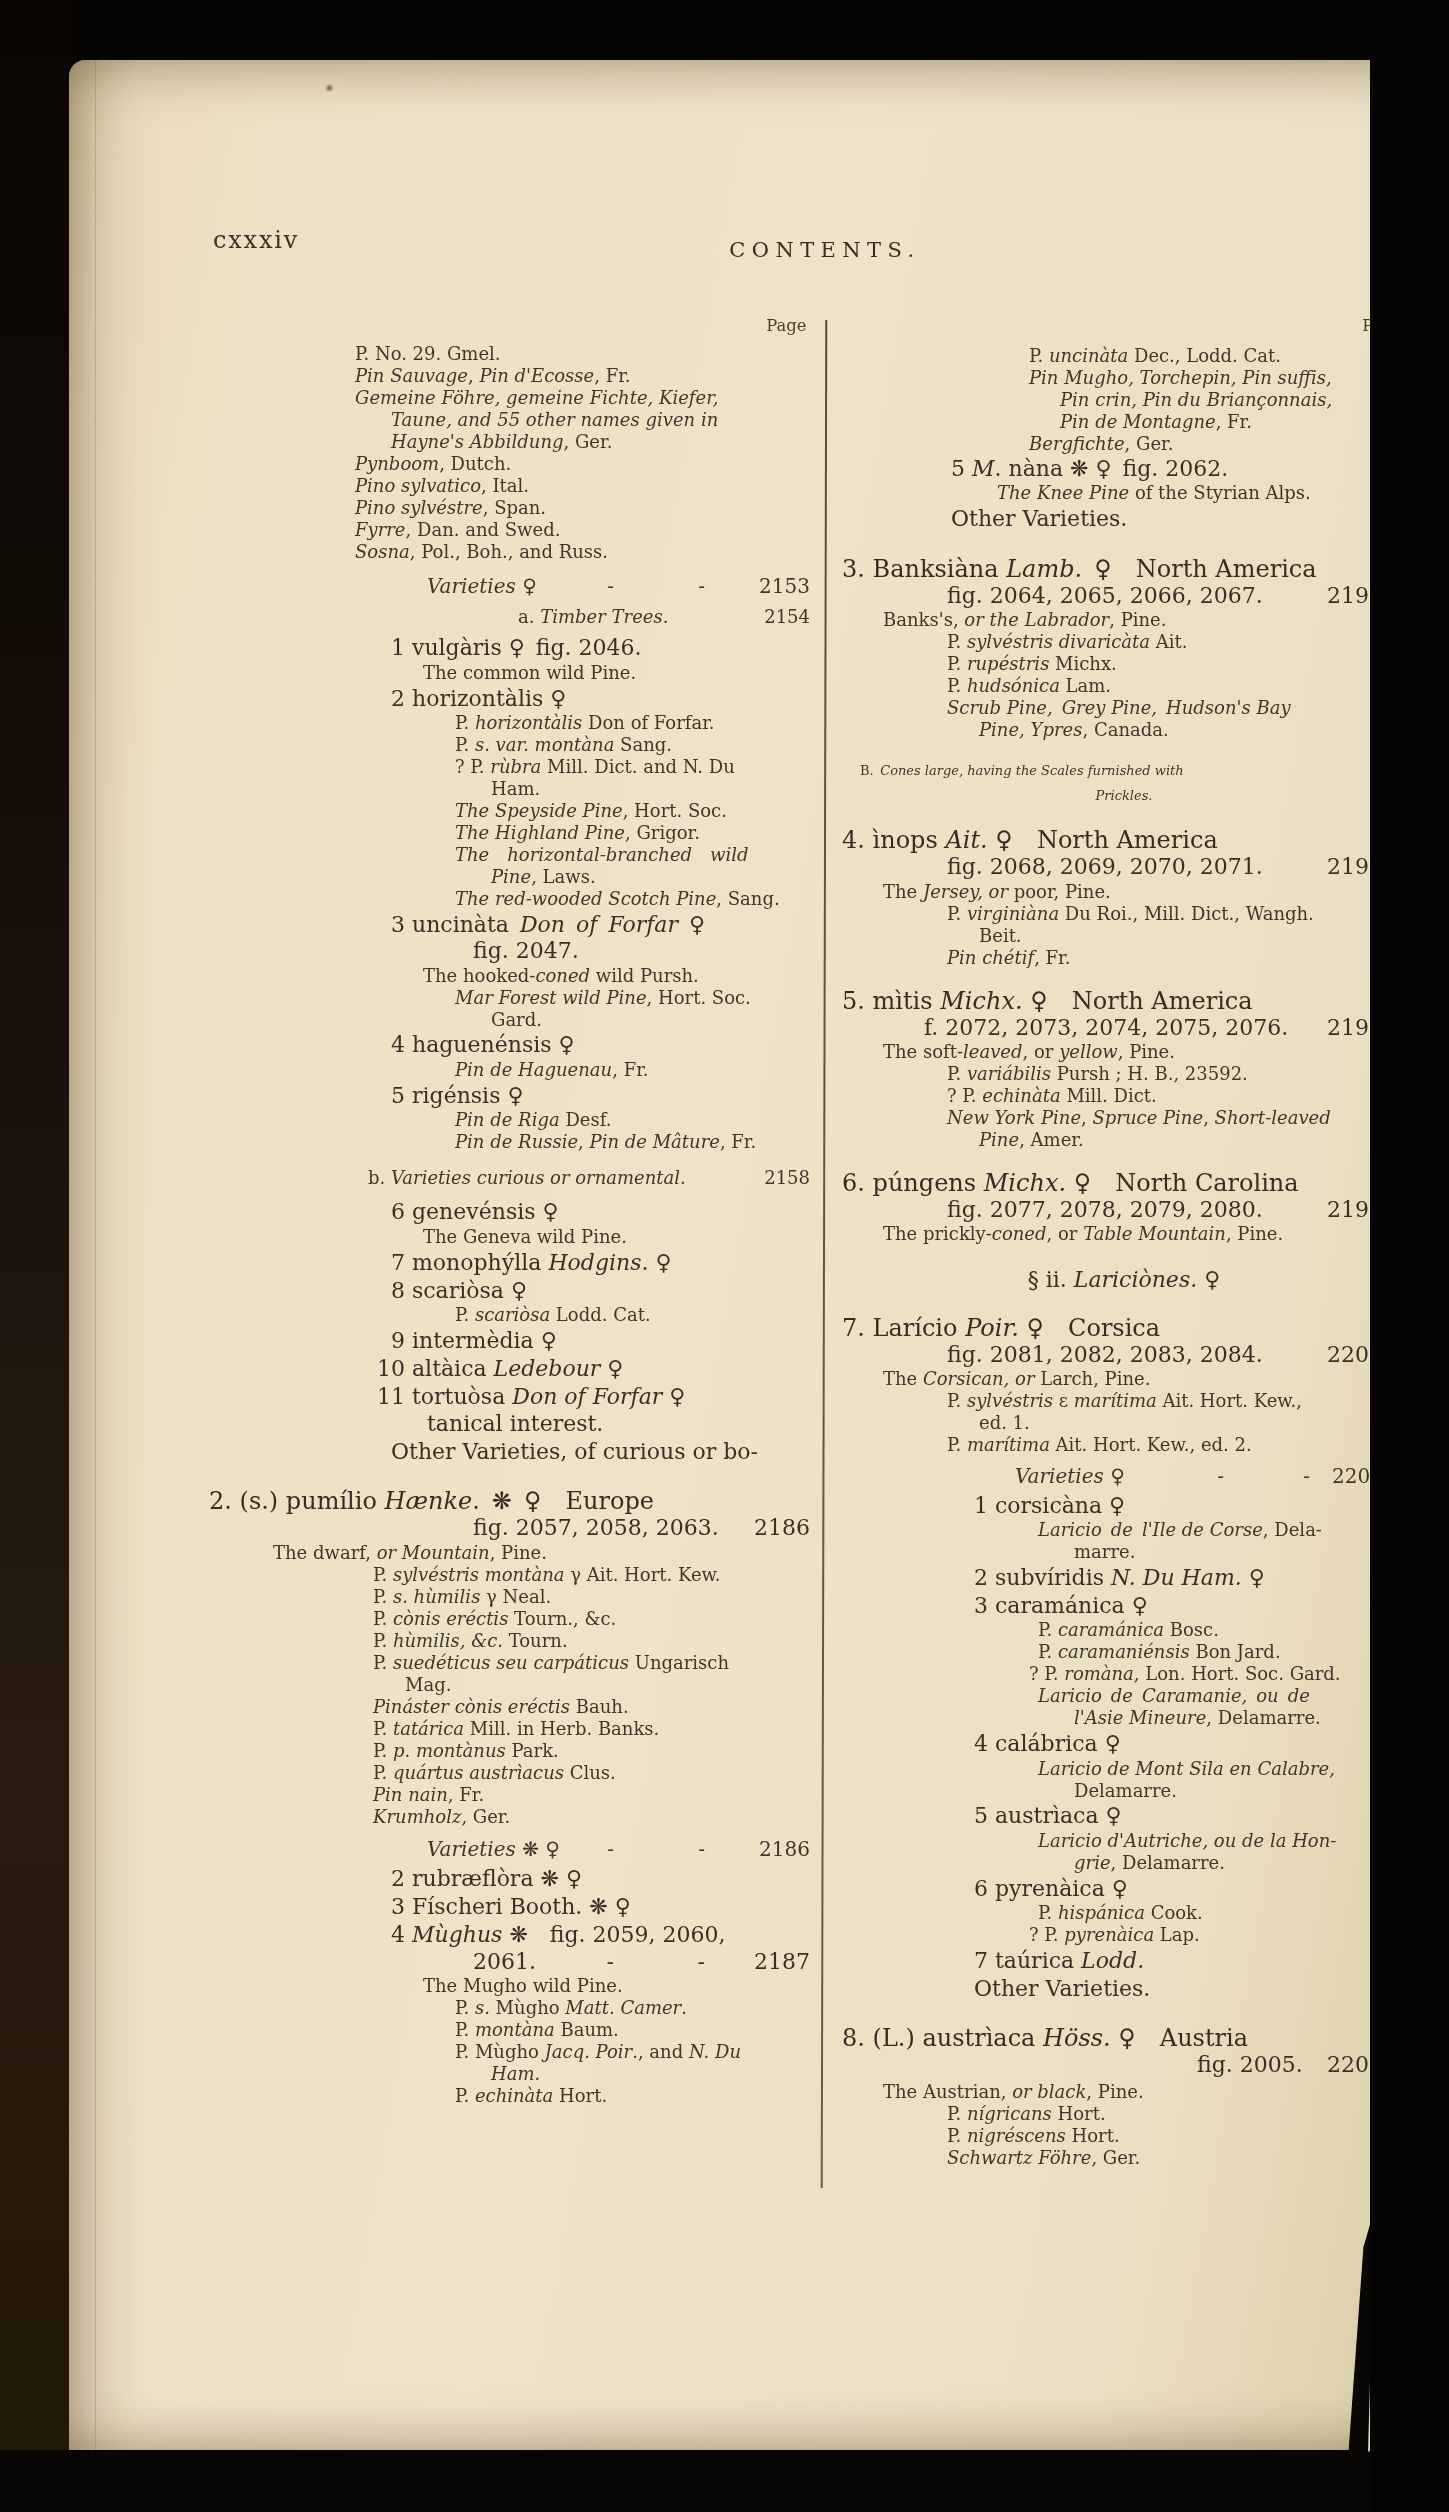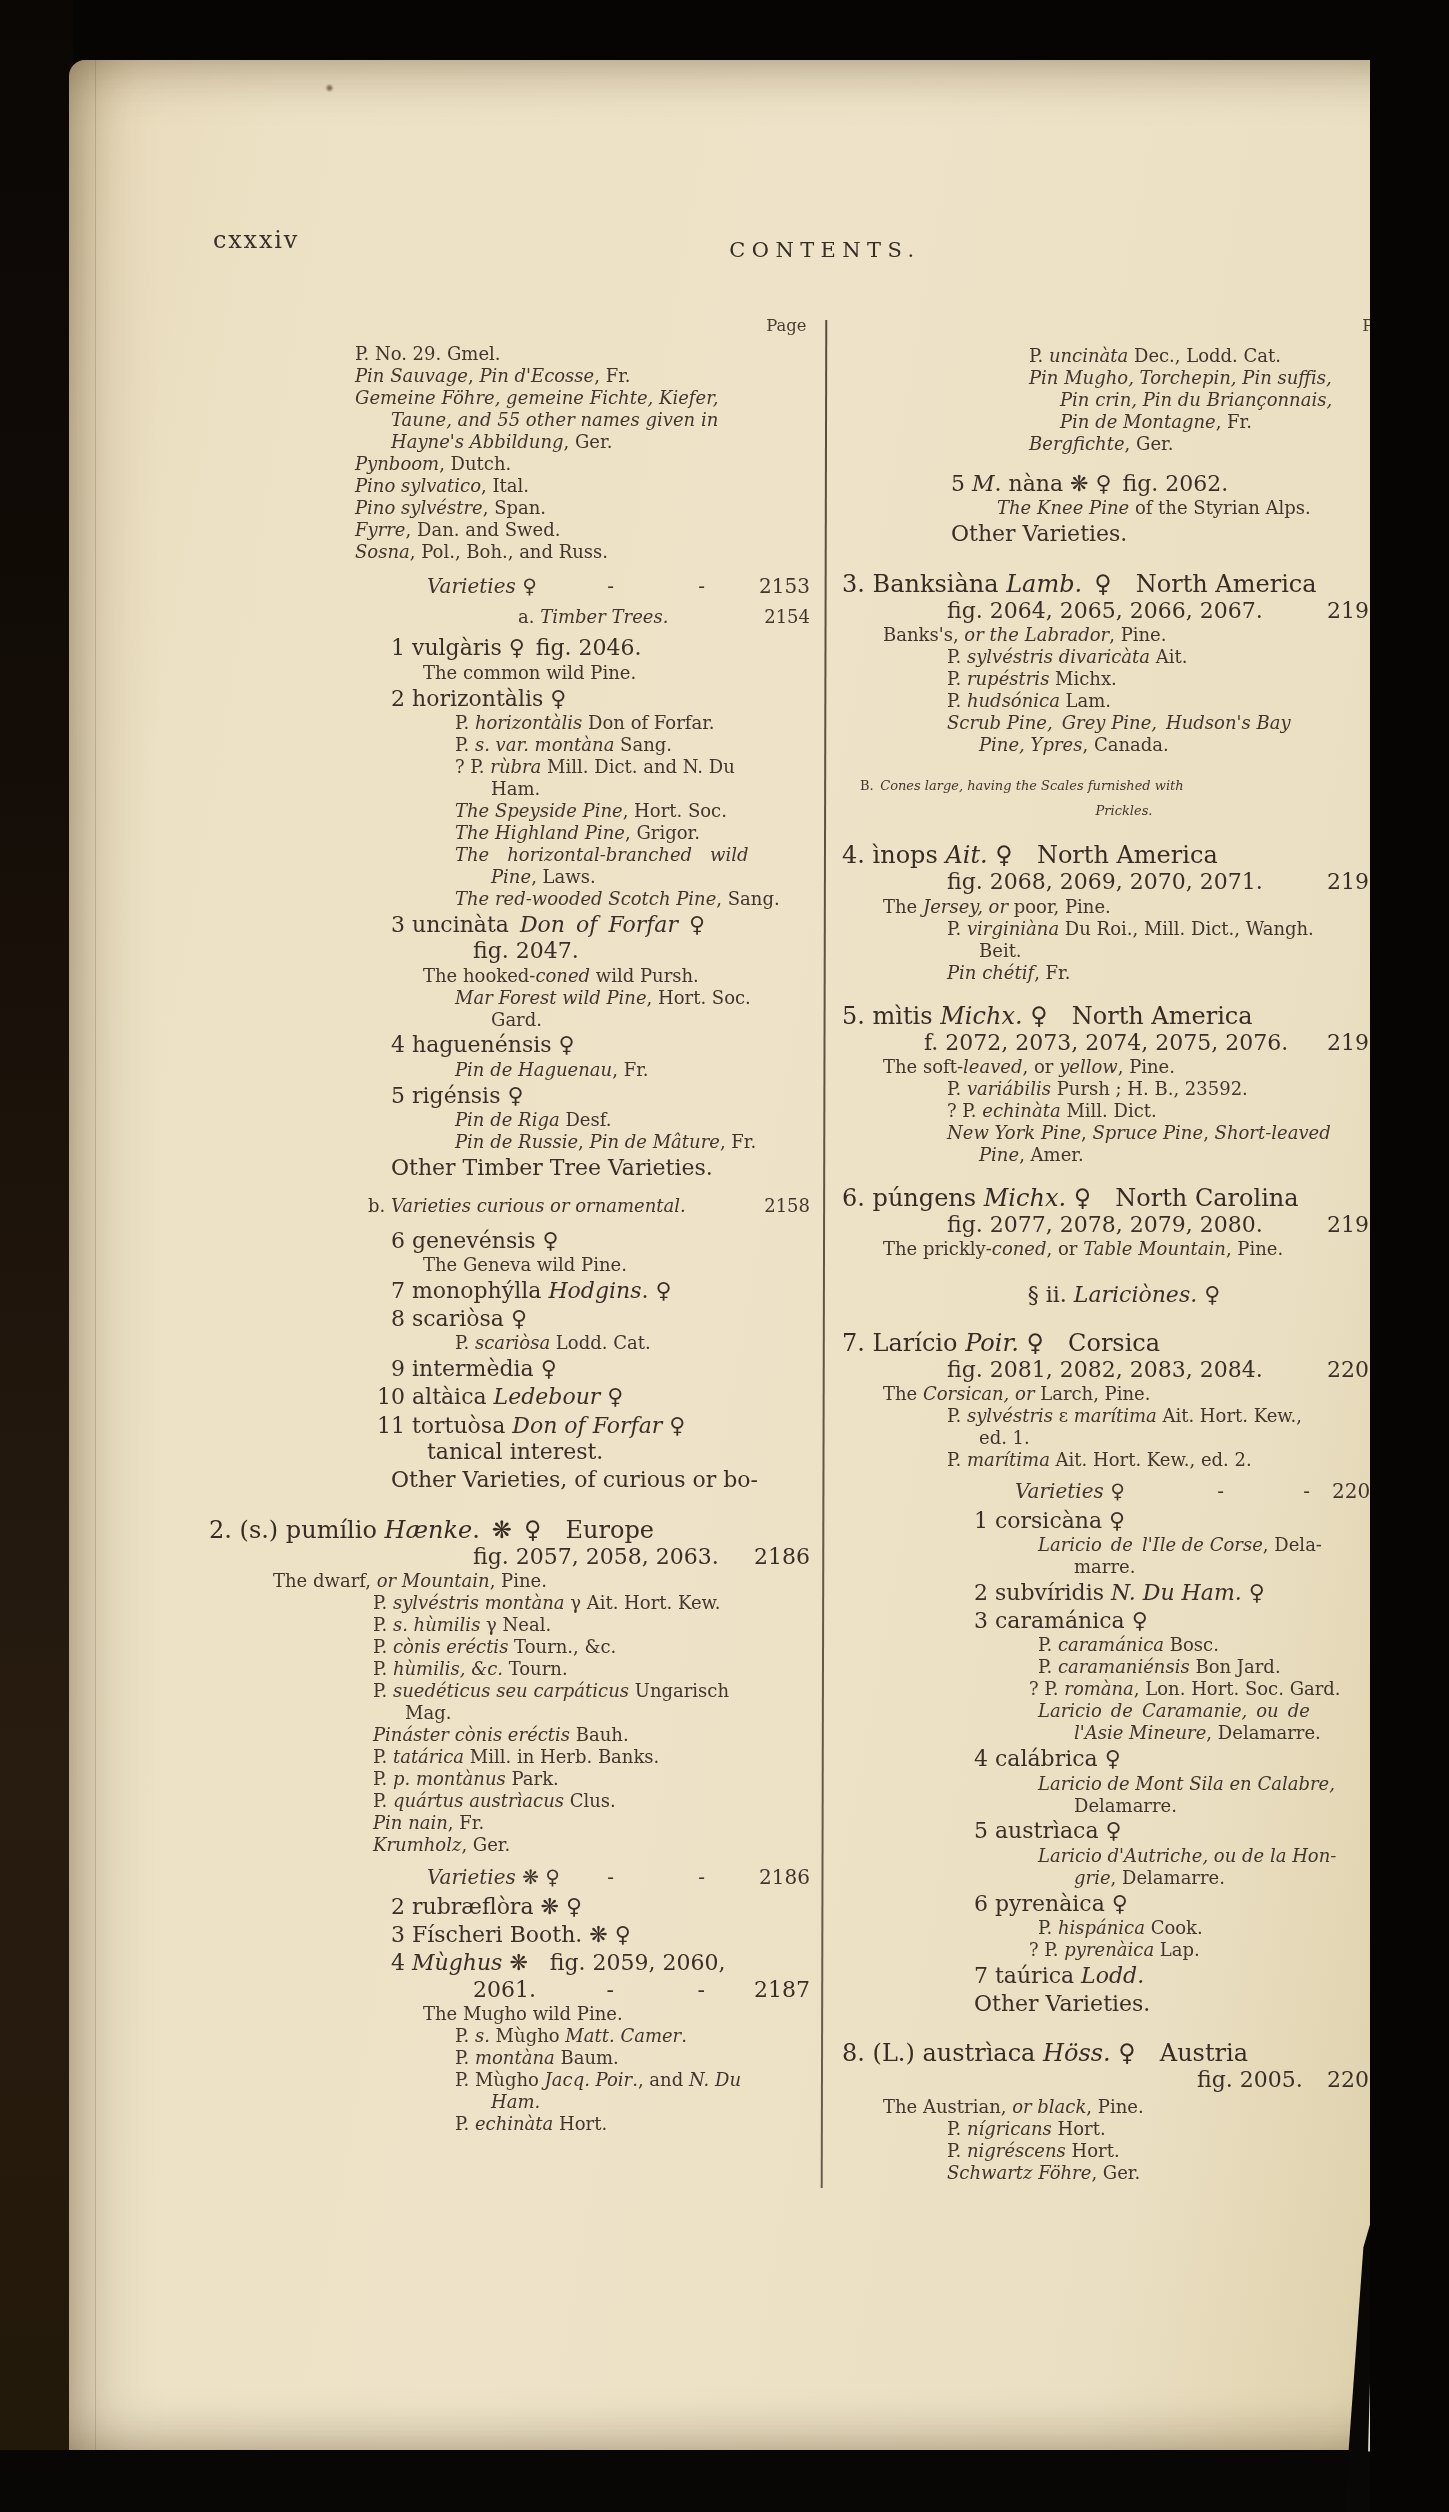--- a/index.html
+++ b/index.html
@@ -89,21 +89,20 @@
         <div class="ln b" style="padding-left: 182px; margin-top: 1.8px;"><span class="txt"><span>3 uncinàta </span><i>Don of Forfar</i><span> ♀</span></span></div>
         <div class="ln b" style="padding-left: 264px;"><span class="txt"><span>fig. 2047.</span></span></div>
         <div class="ln m" style="padding-left: 214px;"><span class="txt"><span>The hooked-</span><i>coned</i><span> wild Pursh.</span></span></div>
         <div class="ln m" style="padding-left: 246px;"><span class="txt"><i>Mar Forest wild Pine</i><span>, Hort. Soc.</span></span></div>
         <div class="ln m" style="padding-left: 282px;"><span class="txt"><span>Gard.</span></span></div>
         <div class="ln b" style="padding-left: 182px; margin-top: 1.8px;"><span class="txt"><span>4 haguenénsis ♀</span></span></div>
         <div class="ln m" style="padding-left: 246px;"><span class="txt"><i>Pin de Haguenau</i><span>, Fr.</span></span></div>
         <div class="ln b" style="padding-left: 182px; margin-top: 1.8px;"><span class="txt"><span>5 rigénsis ♀</span></span></div>
         <div class="ln m" style="padding-left: 246px;"><span class="txt"><i>Pin de Riga</i><span> Desf.</span></span></div>
         <div class="ln m" style="padding-left: 246px;"><span class="txt"><i>Pin de Russie</i><span>, </span><i>Pin de Mâture</i><span>, Fr.</span></span></div>
-        <div class="ln b" style="padding-left: 182px; margin-top: 1.8px;"><span class="txt"><span>Other Timber Tree Varieties.</span></span></div>
         <div class="ln sub" style="padding-left: 159px; margin-top: 12.7px;"><span class="txt"><span>b. </span><i>Varieties curious or ornamental.</i></span><span class="pg">2158</span></div>
         <div class="ln b" style="padding-left: 182px; margin-top: 9px;"><span class="txt"><span>6 genevénsis ♀</span></span></div>
         <div class="ln m" style="padding-left: 214px;"><span class="txt"><span>The Geneva wild Pine.</span></span></div>
         <div class="ln b" style="padding-left: 182px; margin-top: 1.8px;"><span class="txt"><span>7 monophýlla </span><i>Hodgins</i><span>. ♀</span></span></div>
         <div class="ln b" style="padding-left: 182px; margin-top: 1.8px;"><span class="txt"><span>8 scariòsa ♀</span></span></div>
         <div class="ln m" style="padding-left: 246px;"><span class="txt"><span>P. </span><i>scariòsa</i><span> Lodd. Cat.</span></span></div>
         <div class="ln b" style="padding-left: 182px; margin-top: 1.8px;"><span class="txt"><span>9 intermèdia ♀</span></span></div>
         <div class="ln b" style="padding-left: 168px; margin-top: 1.8px;"><span class="txt"><span>10 altàica </span><i>Ledebour</i><span> ♀</span></span></div>
         <div class="ln b" style="padding-left: 168px; margin-top: 1.8px;"><span class="txt"><span>11 tortuòsa </span><i>Don of Forfar</i><span> ♀</span></span></div>
         <div class="ln b" style="padding-left: 218px;"><span class="txt"><span>tanical interest.</span></span></div>
@@ -135,21 +134,21 @@
         <div class="ln m" style="padding-left: 282px;"><span class="txt"><i>Ham.</i></span></div>
         <div class="ln m" style="padding-left: 246px;"><span class="txt"><span>P. </span><i>echinàta</i><span> Hort.</span></span></div>
       </div>
     <div class="col col-right" id="col-right">
         <div class="ln plab"><span class="txt"><span>Page</span></span></div>
         <div class="ln m" style="padding-left: 187px; margin-top: 9px;"><span class="txt"><span>P. </span><i>uncinàta</i><span> Dec., Lodd. Cat.</span></span></div>
         <div class="ln m" style="padding-left: 187px;"><span class="txt"><i>Pin Mugho, Torchepin, Pin suffis,</i></span></div>
         <div class="ln m" style="padding-left: 218px;"><span class="txt"><i>Pin crin, Pin du Briançonnais,</i></span></div>
         <div class="ln m" style="padding-left: 218px;"><span class="txt"><i>Pin de Montagne</i><span>, Fr.</span></span></div>
         <div class="ln m" style="padding-left: 187px;"><span class="txt"><i>Bergfichte</i><span>, Ger.</span></span></div>
-        <div class="ln b" style="padding-left: 109px; margin-top: 16px;"><span class="txt"><span>5 </span><i>M</i><span>. nàna ❋ ♀ fig. 2062.</span></span></div>
+        <div class="ln b" style="padding-left: 109px; margin-top: 1px;"><span class="txt"><span>5 </span><i>M</i><span>. nàna ❋ ♀ fig. 2062.</span></span></div>
         <div class="ln m" style="padding-left: 155px;"><span class="txt"><i>The Knee Pine</i><span> of the Styrian Alps.</span></span></div>
         <div class="ln b" style="padding-left: 109px; margin-top: 1.8px;"><span class="txt"><span>Other Varieties.</span></span></div>
         <div class="ln s" style="margin-top: 22px;"><span class="txt"><span>3. Banksiàna </span><i>Lamb.</i><span> ♀ North America</span></span></div>
         <div class="ln b" style="padding-left: 105px;"><span class="txt"><span>fig. 2064, 2065, 2066, 2067.</span></span><span class="pg">2191</span></div>
         <div class="ln m" style="padding-left: 41px;"><span class="txt"><span>Banks's, </span><i>or the Labrador</i><span>, Pine.</span></span></div>
         <div class="ln m" style="padding-left: 105px;"><span class="txt"><span>P. </span><i>sylvéstris divaricàta</i><span> Ait.</span></span></div>
         <div class="ln m" style="padding-left: 105px;"><span class="txt"><span>P. </span><i>rupéstris</i><span> Michx.</span></span></div>
         <div class="ln m" style="padding-left: 105px;"><span class="txt"><span>P. </span><i>hudsónica</i><span> Lam.</span></span></div>
         <div class="ln m" style="padding-left: 105px;"><span class="txt"><i>Scrub Pine, Grey Pine, Hudson's Bay</i></span></div>
         <div class="ln m" style="padding-left: 137px;"><span class="txt"><i>Pine, Ypres</i><span>, Canada.</span></span></div>

